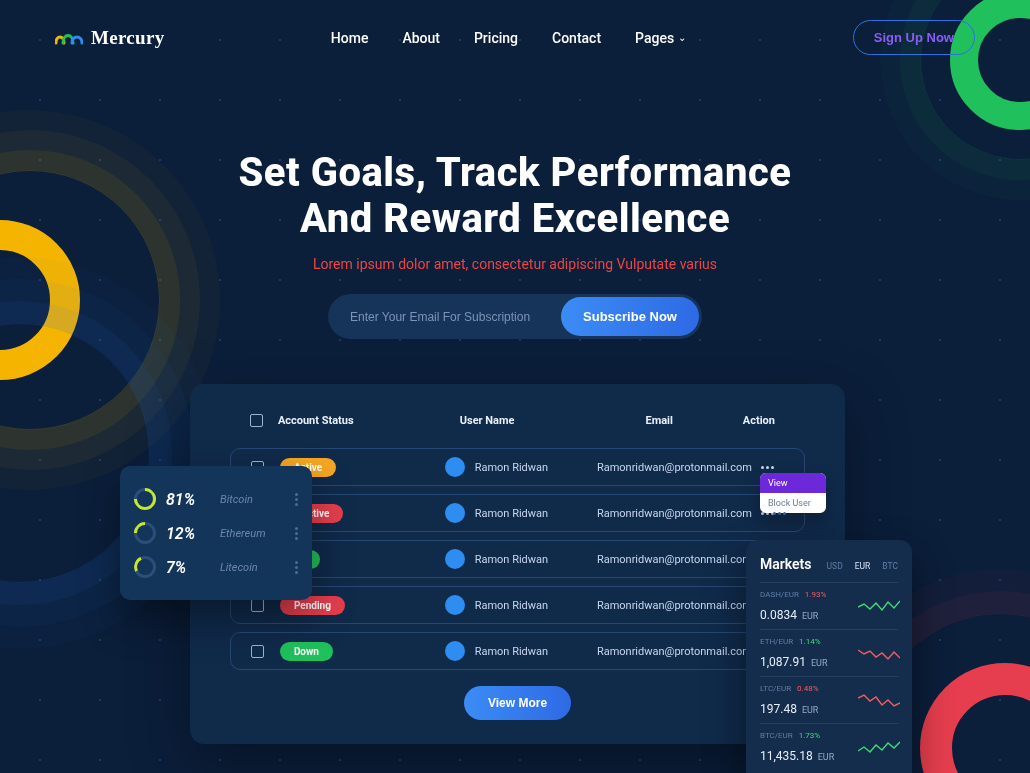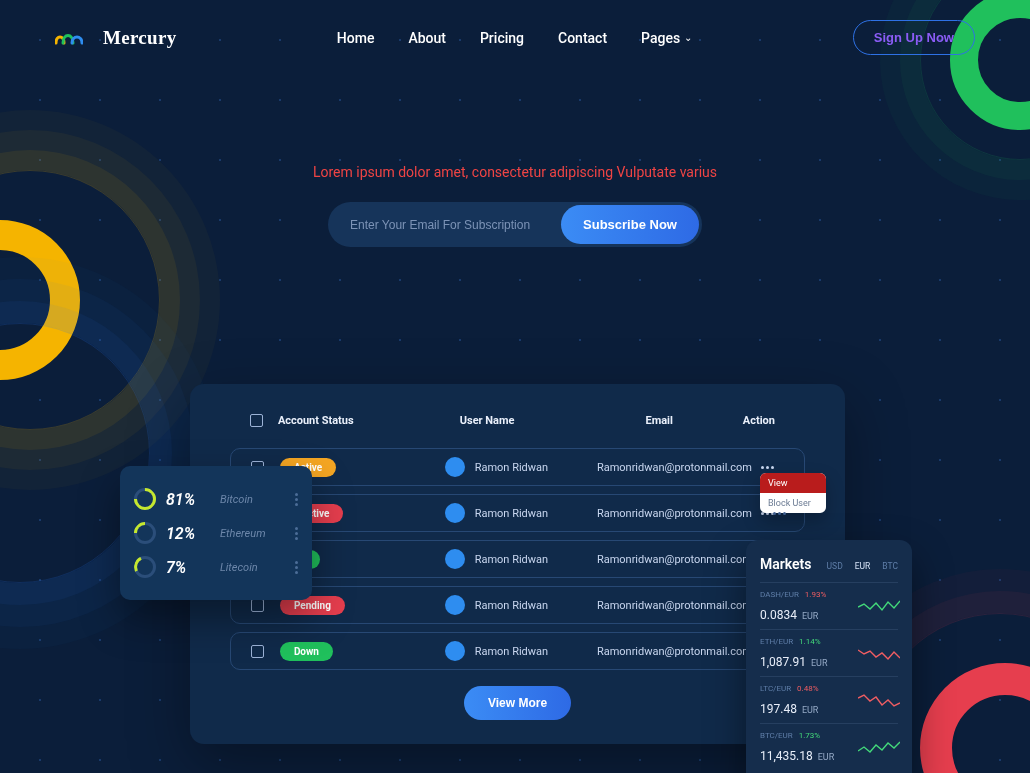--- a/index.html
+++ b/index.html
@@ -19,21 +19,21 @@
   .deco-yellow-big { left:-80px; top:220px; width:160px; height:160px; border:30px solid #f5b400; }
   .deco-yellow-lines { left:-100px; top:170px; width:260px; height:260px; border:1px solid rgba(245,180,0,.2); border-radius:50%; box-shadow:0 0 0 20px rgba(245,180,0,.08),0 0 0 40px rgba(245,180,0,.05),0 0 0 60px rgba(245,180,0,.03);}
   .deco-green { right:-60px; top:-10px; width:140px; height:140px; border:28px solid #20c05c;}
   .deco-green-lines { right:-90px; top:-40px; width:200px; height:200px; border:1px solid rgba(32,192,92,.15); border-radius:50%; box-shadow:0 0 0 20px rgba(32,192,92,.06),0 0 0 40px rgba(32,192,92,.04);}
   .deco-red { right:-60px; bottom:-60px; width:170px; height:170px; border:32px solid #e63e4e;}
   .deco-red-lines { right:-100px; bottom:-100px; width:260px; height:260px; border:1px solid rgba(230,62,78,.15); border-radius:50%; box-shadow:0 0 0 22px rgba(230,62,78,.06),0 0 0 44px rgba(230,62,78,.04);}
   .deco-blue-lines { left:-110px; bottom:190px; width:260px; height:260px; border:1px solid rgba(46,113,229,.2); border-radius:50%; box-shadow:0 0 0 22px rgba(46,113,229,.07),0 0 0 44px rgba(46,113,229,.05),0 0 0 66px rgba(46,113,229,.03);}
 
   
   .header { position:absolute; top:20px; left:0; right:0; display:flex; align-items:center; padding:0 55px; }
-  .brand { display:flex; align-items:center; gap:20px; font-weight:700; font-size:19px; letter-spacing:.3px; font-family: Georgia, "Times New Roman", serif;}
+  .brand { display:flex; align-items:center; gap:8px; font-weight:700; font-size:19px; letter-spacing:.3px; font-family: Georgia, "Times New Roman", serif;}
   .brand .logo { width:28px; height:18px; position:relative; }
   .brand svg { display:block; }
   .nav { flex:1; display:flex; justify-content:center; gap:34px; font-size:14px; font-weight:500; }
   .nav a { color:#fff; text-decoration:none; display:flex; align-items:center; gap:4px;}
   .nav-caret { font-size:10px;}
   .cta { border:1.5px solid #2e71e5; color:#8b5cf6; background:transparent; padding:9px 20px; border-radius:22px; font-size:13px; font-weight:600; cursor:pointer;}
 
   
   .hero { position:absolute; top:150px; left:0; right:0; text-align:center;}
   .hero h1 { font-size:40px; font-weight:800; line-height:1.15; letter-spacing:.5px;}
@@ -63,21 +63,21 @@
   .pill-down{background:#20c05c;}
   .user-cell{display:flex;align-items:center;gap:10px;justify-content:center;}
   .avatar{width:20px;height:20px;border-radius:50%;background:#2e8df0;}
   .dots{ display:flex; gap:2px; justify-content:flex-end;}
   .dots span{width:3px;height:3px;background:#c8d6ef;border-radius:50%;}
   .viewmore{ margin:16px auto 0 auto; display:block; background:linear-gradient(90deg,#3b8cf5,#2e6ae5); border:none; color:#fff; font-size:12px; font-weight:600; padding:10px 24px; border-radius:20px; cursor:pointer;}
 
   
   .popover{ position:absolute; left:760px; top:473px; width:66px; background:#fff; border-radius:6px; box-shadow:0 8px 18px rgba(0,0,0,.25); overflow:hidden; z-index:5;}
   .popover .pv-item{ font-size:9px; padding:5px 8px; color:#6b7b93;}
-  .popover .pv-view{ background:#b91c1c; color:#fff;}
+  .popover .pv-view{ background:#6d28d9; color:#fff;}
   .popover-dots{position:absolute; left:773px; top:512px; z-index:5;}
   .popover-dots .dots span{background:#3f5f8f;}
 
   
   .crypto{ position:absolute; left:120px; top:466px; width:192px; background:#13355a; border-radius:10px; padding:16px 14px; box-shadow:0 18px 40px rgba(0,0,0,.4); z-index:6;}
   .crypto-row{ display:flex; align-items:center; gap:10px; padding:6px 0;font-style:italic;}
   .ring{ width:22px; height:22px; border-radius:50%; border:3px solid #2b4e7a; position:relative;}
   .ring::after{content:"";position:absolute;inset:-3px;border-radius:50%;border:3px solid transparent;}
   .ring.p80::after{border-top-color:#c5e82e;border-right-color:#c5e82e;border-bottom-color:#c5e82e;transform:rotate(45deg);}
   .ring.p12::after{border-top-color:#c5e82e;transform:rotate(-45deg);}
@@ -131,20 +131,24 @@
     <a href="#">Contact</a>
     <a href="#">
       <span>Pages</span>
       <span class="nav-caret">⌄</span>
     </a>
   </nav>
   <button class="cta">Sign Up Now</button>
 </div>
 
 <div class="hero">
+  <h1>
+    <span>Set Goals, Track Performance</span><br>
+    <span>And Reward Excellence</span>
+  </h1>
   <div class="sub">Lorem ipsum dolor amet, consectetur adipiscing Vulputate varius</div>
   <div class="sub-row">
     <input type="email" placeholder="Enter Your Email For Subscription" style="">
     <button>Subscribe Now</button>
   </div>
 </div>
 
 <div class="dash">
   <div class="dash-head">
     <div class="col-check"><span class="chk"></span></div>

